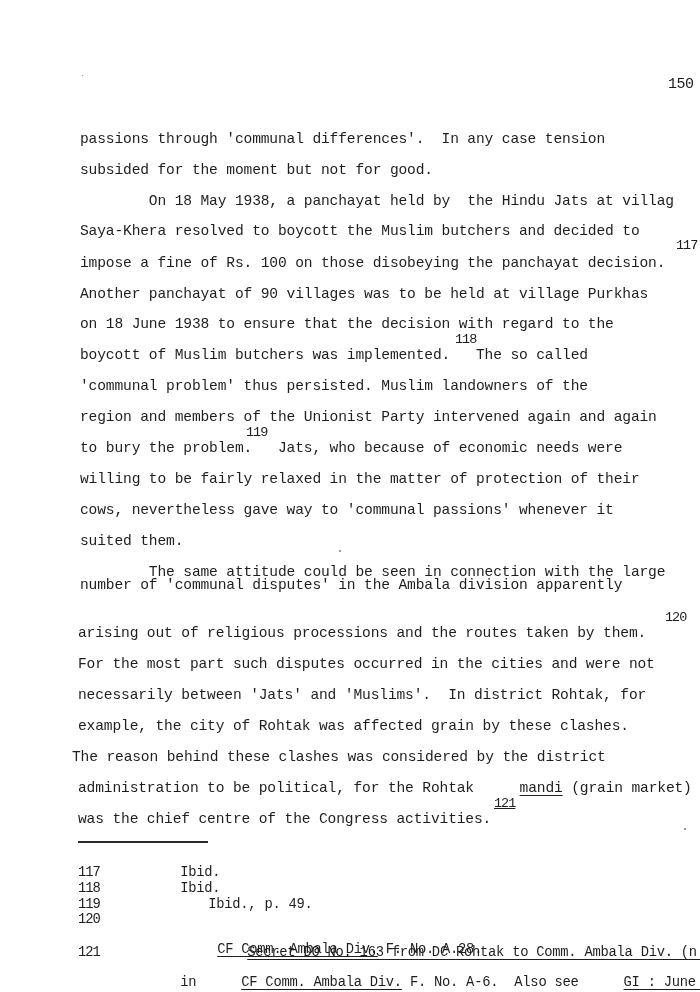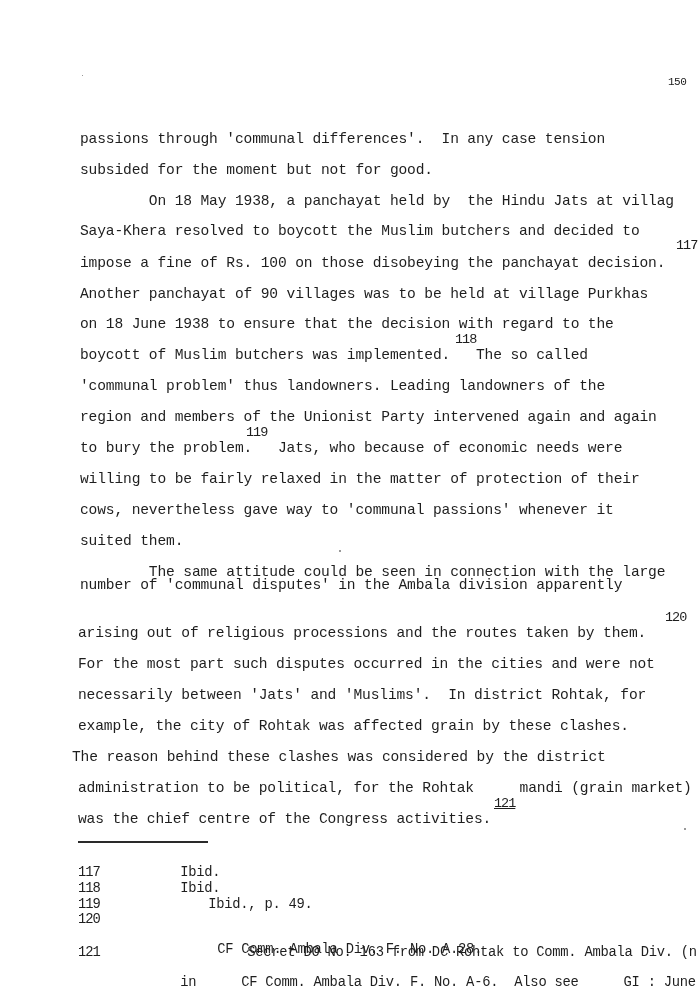--- a/index.html
+++ b/index.html
@@ -4,31 +4,31 @@
   <style>
     html, body { margin: 0; padding: 0; }
     body {
       width: 700px; height: 992px; overflow: hidden;
       background: #ffffff; position: relative;
       font-family: "Liberation Mono", "DejaVu Sans Mono", monospace;
       color: #1a1a1a;
     }
     .page-number {
       position: absolute; left: 668px; top: 76px;
-      font-size: 11px; letter-spacing: -0.5px;
+      font-size: 15px; letter-spacing: -0.5px;
     }
     .line {
       position: absolute; white-space: pre; font-size: 14.6px;
       letter-spacing: -0.15px; color: #1e1e1e;
     }
     .sup {
       position: absolute; white-space: pre; font-size: 13.5px;
       letter-spacing: -1px; color: #1e1e1e;
     }
-    .u { text-underline-offset: 3px; padding-left: 37px; }
+    .u { text-decoration: underline; text-underline-offset: 3px; padding-left: 37px; }
     .fn-rule {
       position: absolute; left: 78px; top: 841px; width: 130px; height: 0;
       border-top: 2px solid #2a2a2a;
     }
     .fn {
       position: absolute; white-space: pre; font-size: 13.8px;
       letter-spacing: -0.25px; color: #1e1e1e; line-height: 15px;
     }
     .fn-num { position: absolute; left: 0; letter-spacing: -1px; }
     .speck { position: absolute; width: 2px; height: 2px; background: #777; border-radius: 1px; }
@@ -43,21 +43,21 @@
     <div class="line" style="left:80px;top:131px">passions through 'communal differences'.  In any case tension</div>
     <div class="line" style="left:80px;top:162px">subsided for the moment but not for good.</div>
     <div class="line" style="left:80px;top:193px">        On 18 May 1938, a panchayat held by  the Hindu Jats at villag</div>
     <div class="line" style="left:80px;top:223px">Saya-Khera resolved to boycott the Muslim butchers and decided to</div>
     <div class="sup" style="left:676px;top:238px">117</div>
     <div class="line" style="left:80px;top:255px">impose a fine of Rs. 100 on those disobeying the panchayat decision.</div>
     <div class="line" style="left:80px;top:286px">Another panchayat of 90 villages was to be held at village Purkhas</div>
     <div class="line" style="left:80px;top:316px">on 18 June 1938 to ensure that the decision with regard to the</div>
     <div class="sup" style="left:455px;top:332px">118</div>
     <div class="line" style="left:80px;top:347px">boycott of Muslim butchers was implemented.   The so called</div>
-    <div class="line" style="left:80px;top:378px">'communal problem' thus landowners. Leading landowners of the</div>
+    <div class="line" style="left:80px;top:378px">'communal problem' thus persisted. Muslim landowners of the</div>
     <div class="line" style="left:80px;top:409px">region and members of the Unionist Party intervened again and again</div>
     <div class="sup" style="left:246px;top:425px">119</div>
     <div class="line" style="left:80px;top:440px">to bury the problem.   Jats, who because of economic needs were</div>
     <div class="line" style="left:80px;top:471px">willing to be fairly relaxed in the matter of protection of their</div>
     <div class="line" style="left:80px;top:502px">cows, nevertheless gave way to 'communal passions' whenever it</div>
     <div class="line" style="left:80px;top:533px">suited them.</div>
     <div class="line" style="left:80px;top:564px">        The same attitude could be seen in connection with the large</div>
     <div class="line" style="left:80px;top:577px">number of 'communal disputes' in the Ambala division apparently</div>
     <div class="sup" style="left:665px;top:610px">120</div>
     <div class="line" style="left:78px;top:625px">arising out of religious processions and the routes taken by them.</div>

